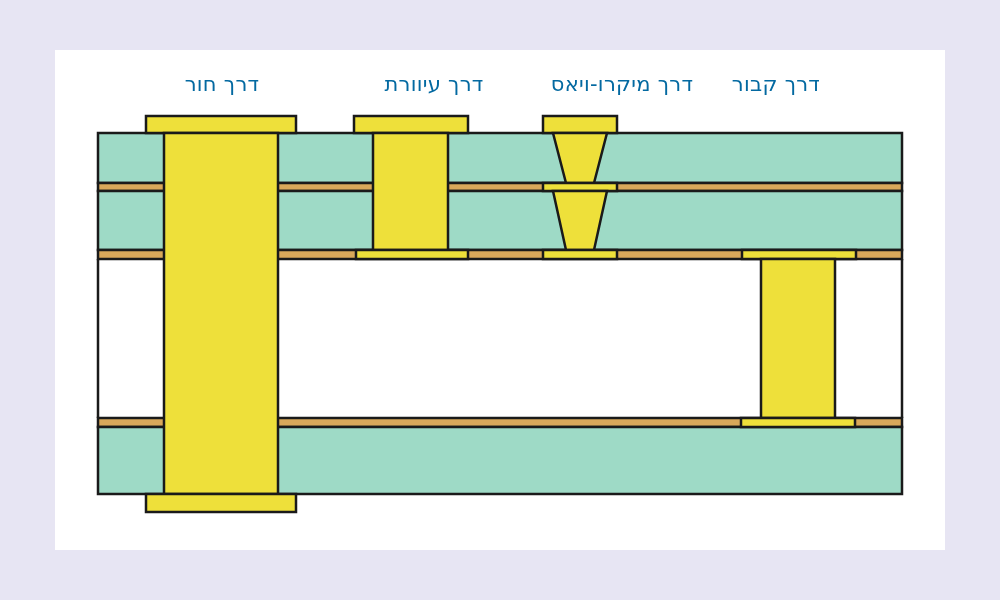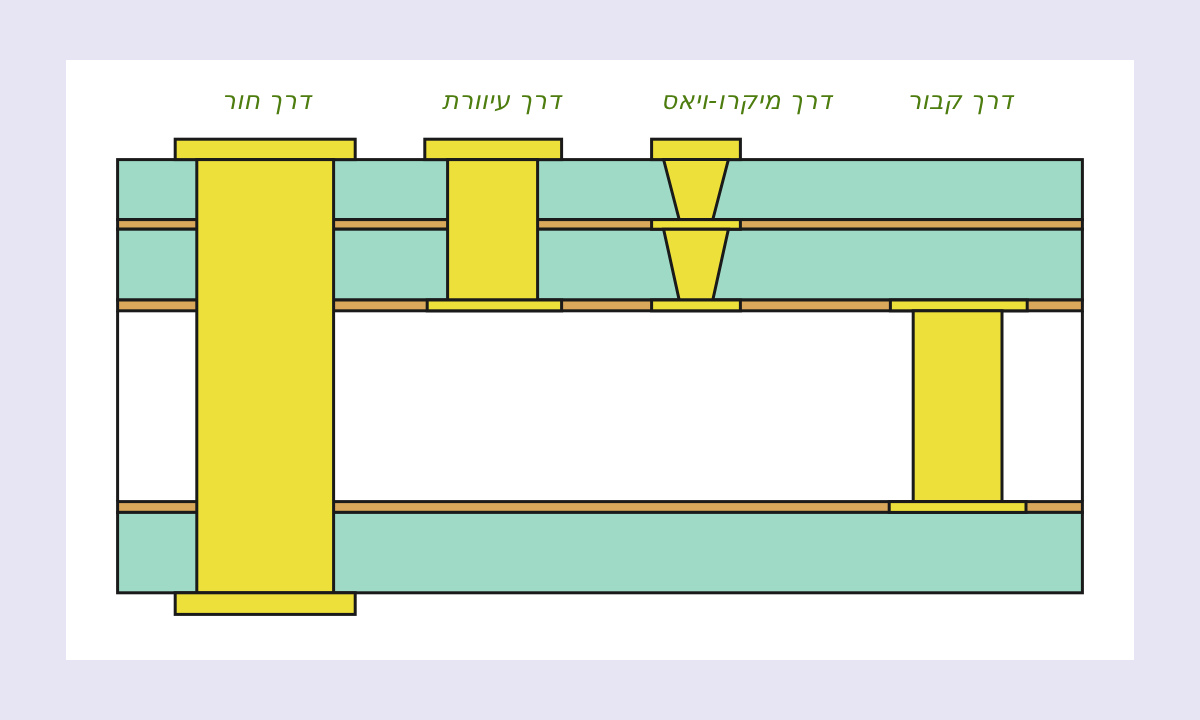--- a/index.html
+++ b/index.html
@@ -7,36 +7,35 @@
       width: 1000px; height: 600px; overflow: hidden;
       background: #e7e5f3;
       font-family: "DejaVu Sans", sans-serif;
       position: relative;
     }
     .card {
       position: absolute; left: 55px; top: 50px; width: 890px; height: 500px;
       background: #ffffff;
     }
     .label {
-      position: absolute; top: 72px; font-size: 21px; color: #4d7c0f;
+      position: absolute; top: 72px; font-size: 21px; color: #0369a1;
       direction: rtl; white-space: nowrap; transform: translateX(-50%);
       letter-spacing: 0.3px;
-      font-style: italic;
     }
     svg.diagram { position: absolute; left: 0; top: 0; }
   </style>
 </head>
 <body>
 
 <div class="card"></div>
 
 <div class="label" style="left:222px">דרך חור</div>
-<div class="label" style="left:418px">דרך עיוורת</div>
+<div class="label" style="left:434px">דרך עיוורת</div>
 <div class="label" style="left:622px">דרך מיקרו-ויאס</div>
-<div class="label" style="left:800px">דרך קבור</div>
+<div class="label" style="left:776px">דרך קבור</div>
 
 <svg class="diagram" width="1000" height="600" viewBox="0 0 1000 600">
   <g stroke="#1a1a1a" stroke-width="2.5" stroke-linejoin="miter">
 
     <rect x="98" y="259" width="804" height="159" fill="#ffffff" stroke="none"></rect>
 
     <rect x="98" y="133" width="804" height="50" fill="#9edac6"></rect>
 
     <rect x="98" y="183" width="804" height="8" fill="#d9a85a"></rect>
 

